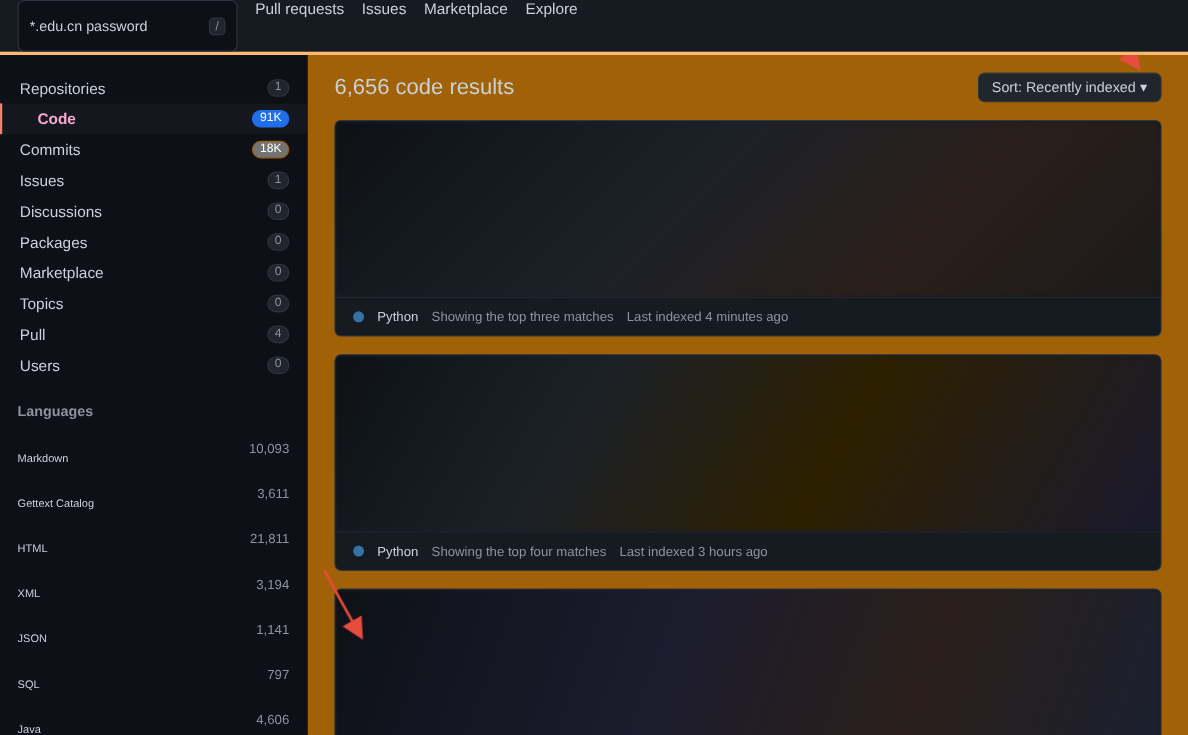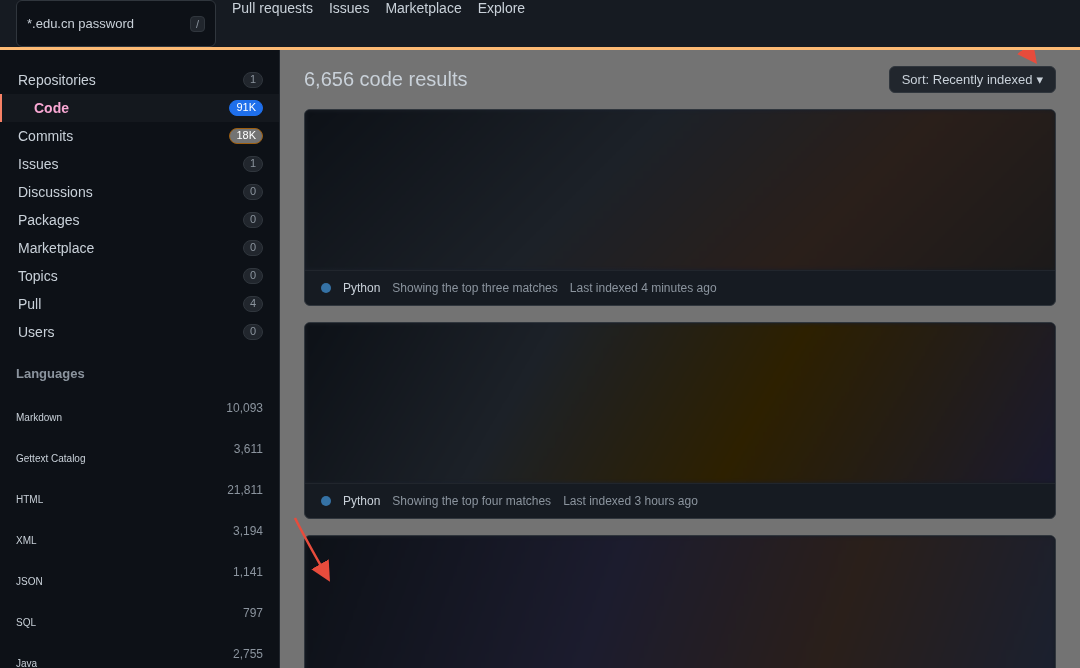--- a/index.html
+++ b/index.html
@@ -123,21 +123,21 @@
       cursor: pointer;
       font-size: 14px;
       padding: 0 2px;
     }
 
     
     .content {
       flex: 1;
       overflow-y: auto;
       padding: 16px 24px;
-      background: #737373;
+      background: #a16207;
     }
     .results-header {
       display: flex;
       align-items: center;
       justify-content: space-between;
       margin-bottom: 16px;
     }
     .results-title {
       font-size: 20px;
       font-weight: 400;
@@ -294,21 +294,21 @@
         <div class="lang-item">
     <span class="lang-item-label">JSON</span>
     <span class="lang-item-count">1,141</span>
   </div>
         <div class="lang-item">
     <span class="lang-item-label">SQL</span>
     <span class="lang-item-count">797</span>
   </div>
         <div class="lang-item">
     <span class="lang-item-label">Java</span>
-    <span class="lang-item-count">2,755</span>
+    <span class="lang-item-count">4,606</span>
   </div>
         <div class="lang-item">
     <span class="lang-item-label">PHP</span>
     <span class="lang-item-count">10,106</span>
   </div>
         <div class="lang-item selected">
   <span class="lang-item-label">Python</span>
   <button class="lang-close">×</button>
 </div>
       </div>

